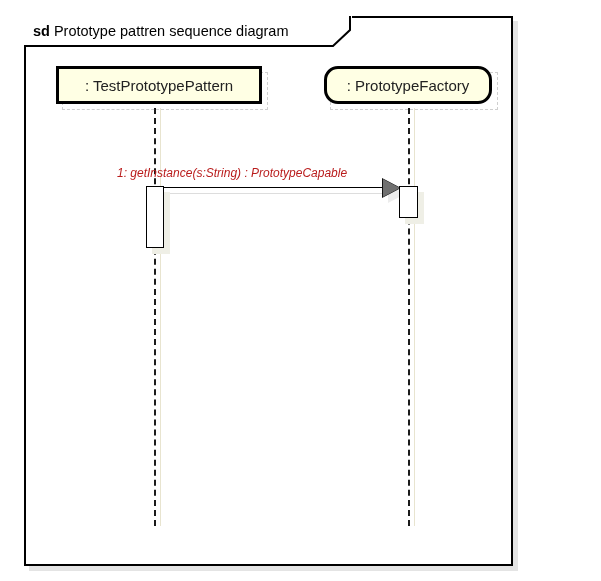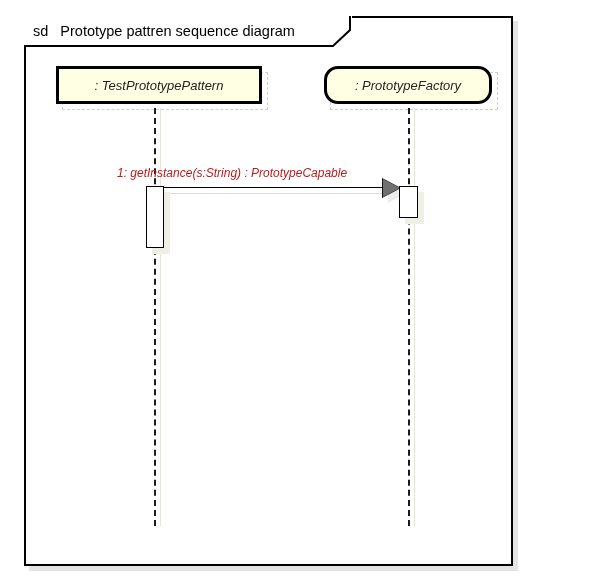--- a/index.html
+++ b/index.html
@@ -67,22 +67,22 @@
     position: absolute;
     left: 33px;
     top: 19px;
     height: 24px;
     line-height: 24px;
     font-size: 14.5px;
     color: #000000;
     white-space: nowrap;
   }
   .frame-tab-kw {
-    font-weight: normal;
-    margin-right: 12px;
+    font-weight: bold;
+    margin-right: 4px;
   }
 
   
   .lifeline {
     position: absolute;
     width: 0;
     border-left: 2px dashed #1a1a1a;
   }
   .lifeline-shadow {
     position: absolute;
@@ -100,24 +100,23 @@
   .objbox {
     position: absolute;
     background: #ffffe4;
     border: 3px solid #000000;
     box-sizing: border-box;
     display: flex;
     align-items: center;
     justify-content: center;
   }
   .objbox-label {
-    font-size: 13px;
+    font-size: 15px;
     color: #222222;
     white-space: nowrap;
-    font-style: italic;
   }
 
   
   .activation-shadow {
     position: absolute;
     background: #efefe6;
   }
   .activation {
     position: absolute;
     background: #ffffff;

